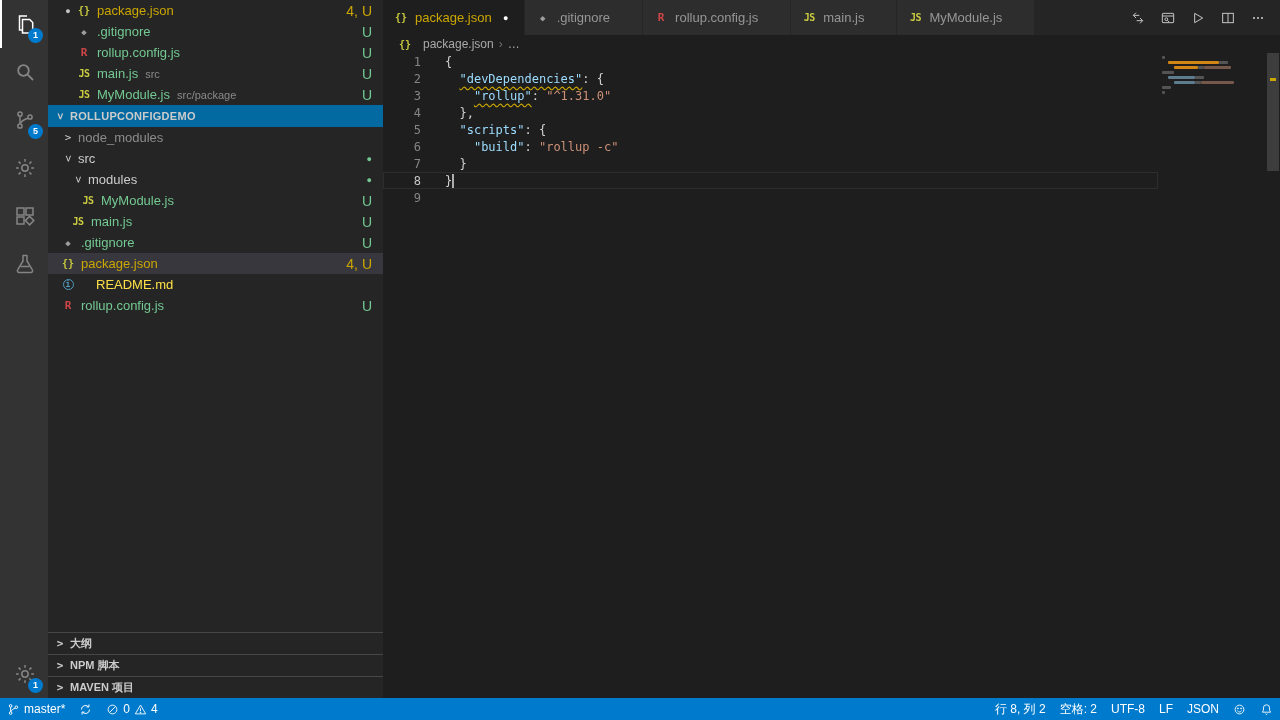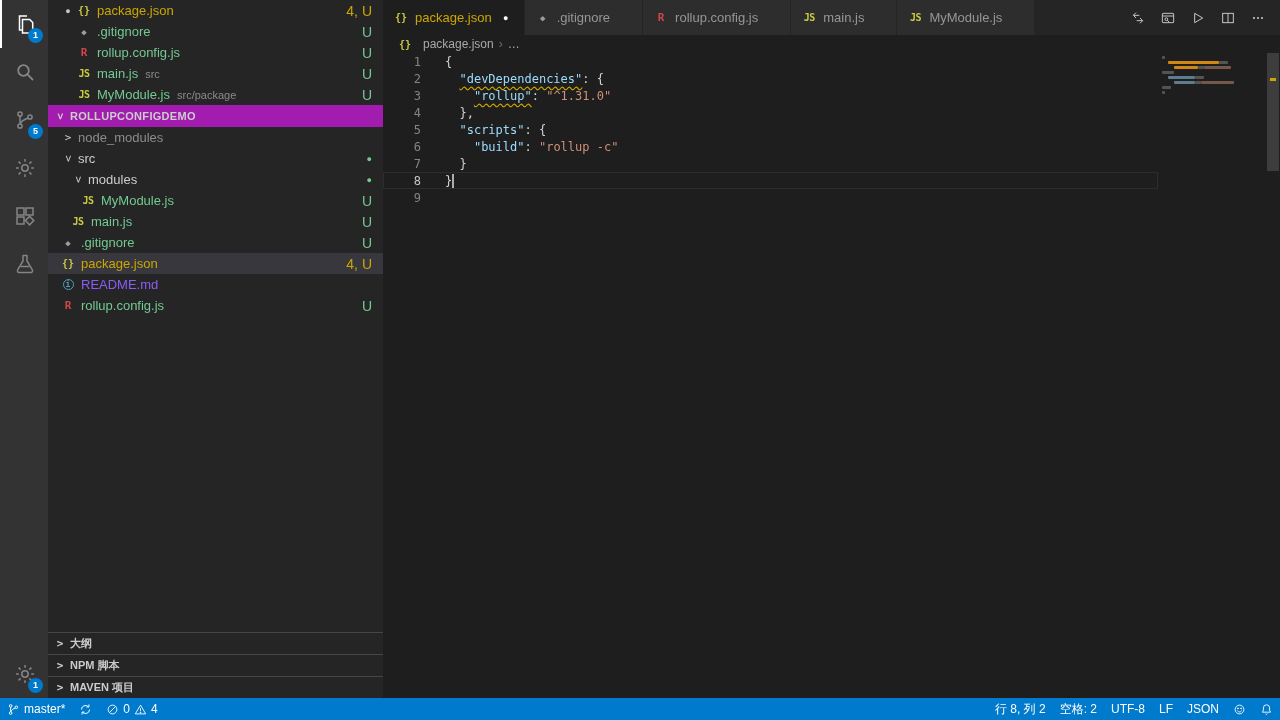--- a/index.html
+++ b/index.html
@@ -10,21 +10,21 @@
   .activitybar{position:absolute;left:0;top:0;width:48px;height:698px;background:#333333;display:flex;flex-direction:column;justify-content:space-between;z-index:5}
   .ab-item{width:48px;height:48px;display:flex;align-items:center;justify-content:center;position:relative;color:#858585;cursor:pointer;border-left:2px solid transparent}
   .ab-item.active{color:#ffffff;border-left:2px solid #ffffff}
   .ab-item svg{width:24px;height:24px;display:block}
   .ab-badge{position:absolute;right:5px;bottom:5px;background:#007acc;color:#fff;border-radius:50%;min-width:15px;height:15px;font-size:9px;line-height:15px;text-align:center;font-weight:bold}
 
   
   .sidebar{position:absolute;left:48px;top:0;width:335px;height:698px;background:#252526;overflow:hidden}
   .sb-title{height:33px;line-height:33px;padding-left:20px;font-size:11px;color:#bbbbbb}
   .section-header{height:22px;display:flex;align-items:center;font-size:11px;font-weight:bold;color:#cccccc;padding-left:4px;cursor:pointer;letter-spacing:.3px}
-  .tree-header{background:#a21caf}
+  .tree-header{background:#0369a1}
   .oe-badge{margin-left:10px;font-weight:600;color:#c5c5c5}
   .chev{width:16px;margin-right:2px;text-align:center;font-size:11px;color:#cccccc;display:inline-block;flex-shrink:0;font-family:"DejaVu Sans Mono",monospace}
   .chev.expanded{transform:rotate(90deg)}
   .row{height:21px;display:flex;align-items:center;position:relative;cursor:pointer;padding-left:12px}
   .row.selected{background:#37373d}
   .dirty-slot{width:16px;text-align:center;font-size:9px;color:#c5c5c5;flex-shrink:0}
   .ficon{width:16px;margin-right:5px;display:inline-flex;align-items:center;justify-content:center;font-weight:bold;flex-shrink:0;font-family:"DejaVu Sans Mono",monospace}
   .f-json{color:#cbcb41;font-size:10px}
   .f-js{color:#cbcb41;font-size:10px;letter-spacing:-.5px}
   .f-rollup{color:#cf4647;font-size:11px}
@@ -232,21 +232,21 @@
         </div>
         <div class="row tree-row selected" style="padding-left: 12px;">
           <span class="ficon f-json">{}</span>
           <span class="flabel" style="color: rgb(204, 167, 0);">package.json</span>
           <span class="deco" style="color: rgb(204, 167, 0);">4, U</span>
         </div>
         <div class="row tree-row" style="padding-left: 12px;">
           <span class="ficon f-markdown">
             <span class="circ">i</span>
           </span>
-          <span class="flabel" style="color: #8b5cf6;">README.md</span>
+          <span class="flabel" style="color: #fde047; margin-left: 15px;">README.md</span>
         </div>
         <div class="row tree-row" style="padding-left: 12px;">
           <span class="ficon f-rollup">R</span>
           <span class="flabel" style="color: rgb(115, 201, 145);">rollup.config.js</span>
           <span class="deco" style="color: rgb(115, 201, 145);">U</span>
         </div>
       </div>
 
     <div class="sb-bottom">
         <div class="sb-section">

